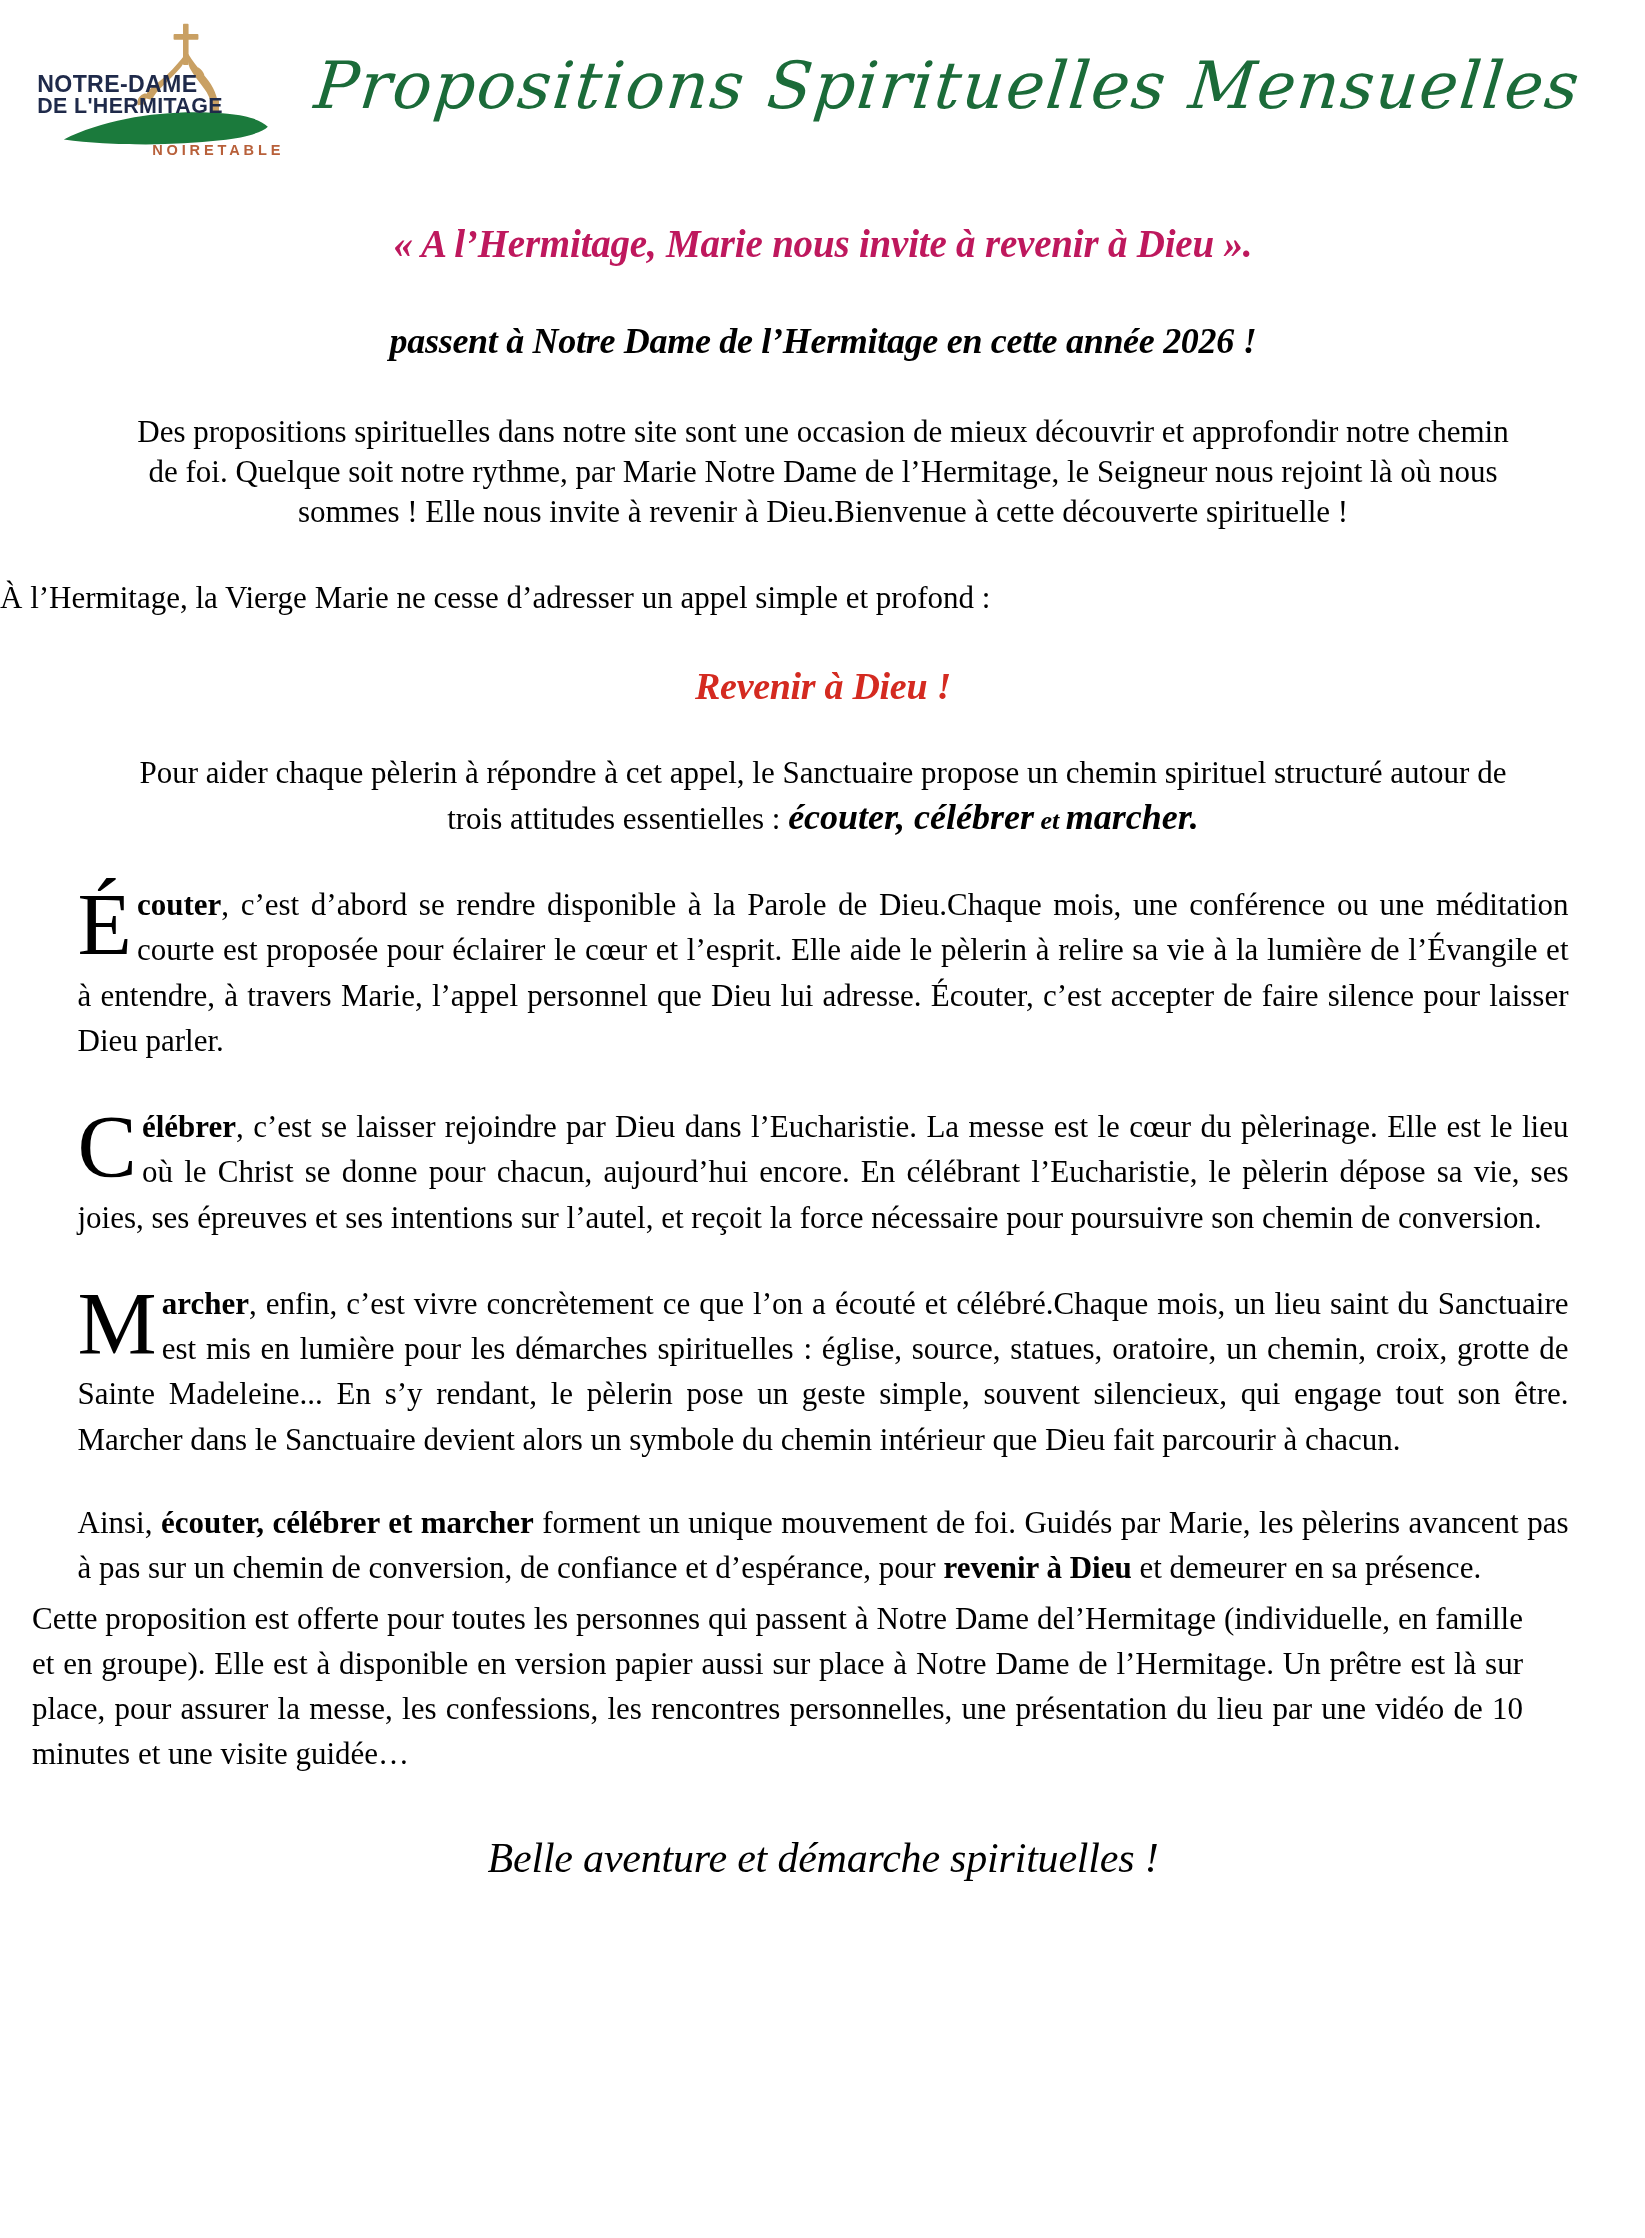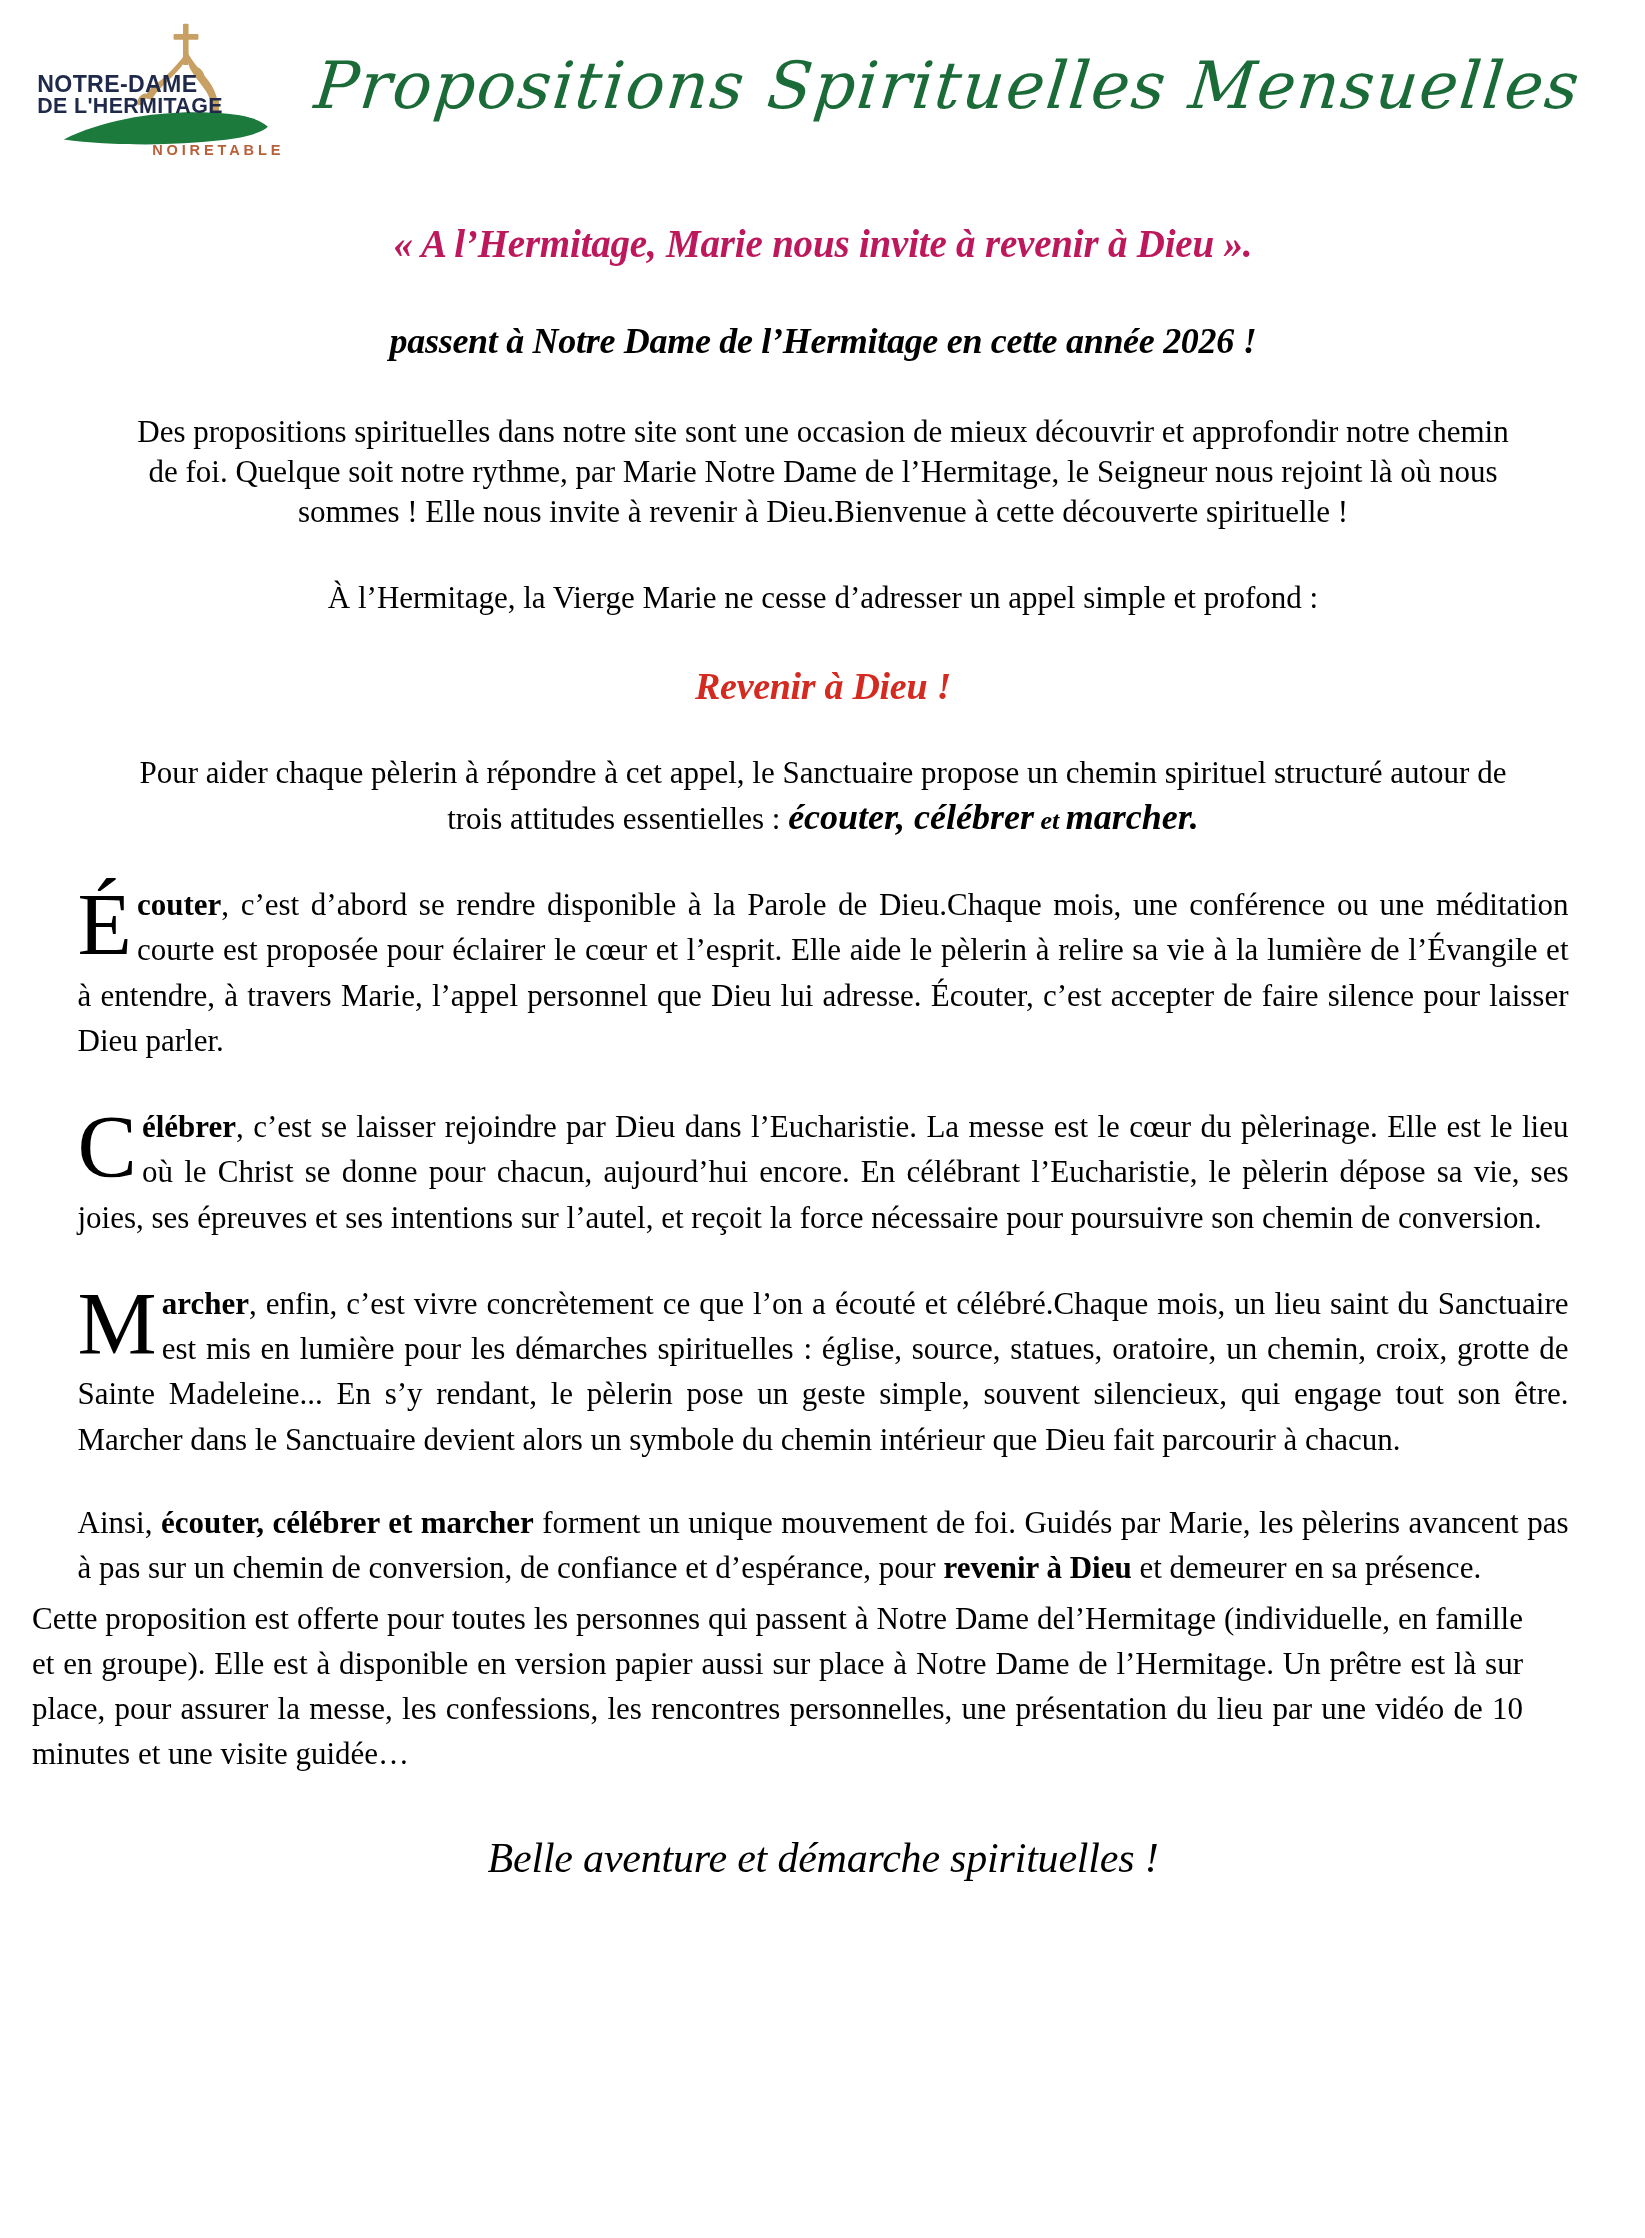--- a/index.html
+++ b/index.html
@@ -85,21 +85,20 @@
     margin: 0;
     padding: 0;
   }
   .intro {
     width: 1397px;
     margin: 48px auto 0 auto;
     text-align: center;
     text-align-last: center;
   }
   .center-line {
-    text-align: center;
     margin-top: 45px;
     font-size: 31px;
   }
 
   .red-call {
     text-align: center;
     color: #d42a20;
     font-weight: bold;
     font-style: italic;
     font-size: 38px;

